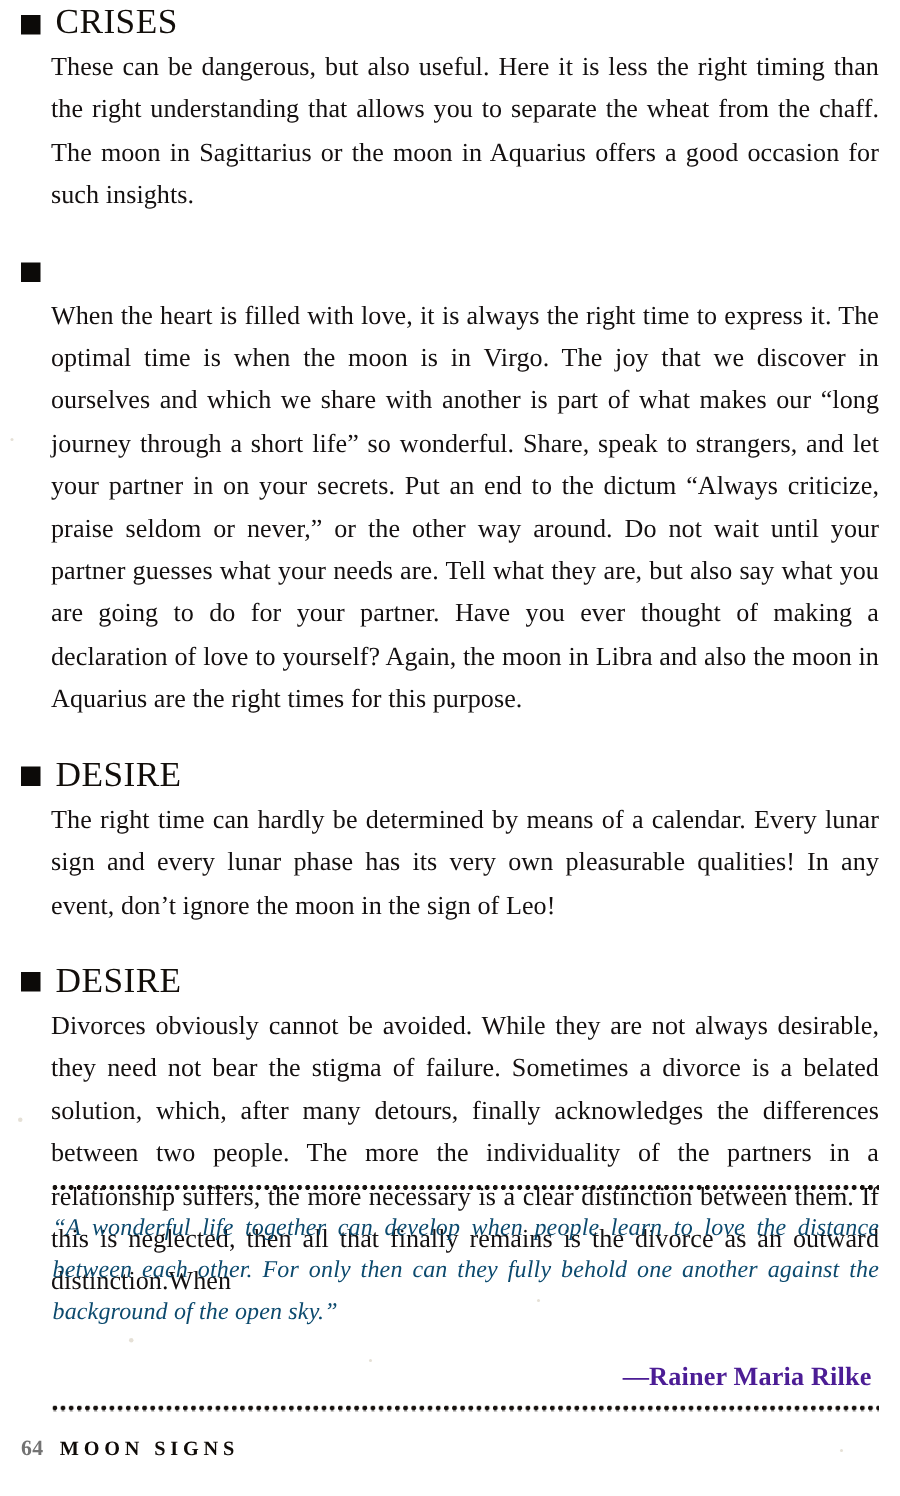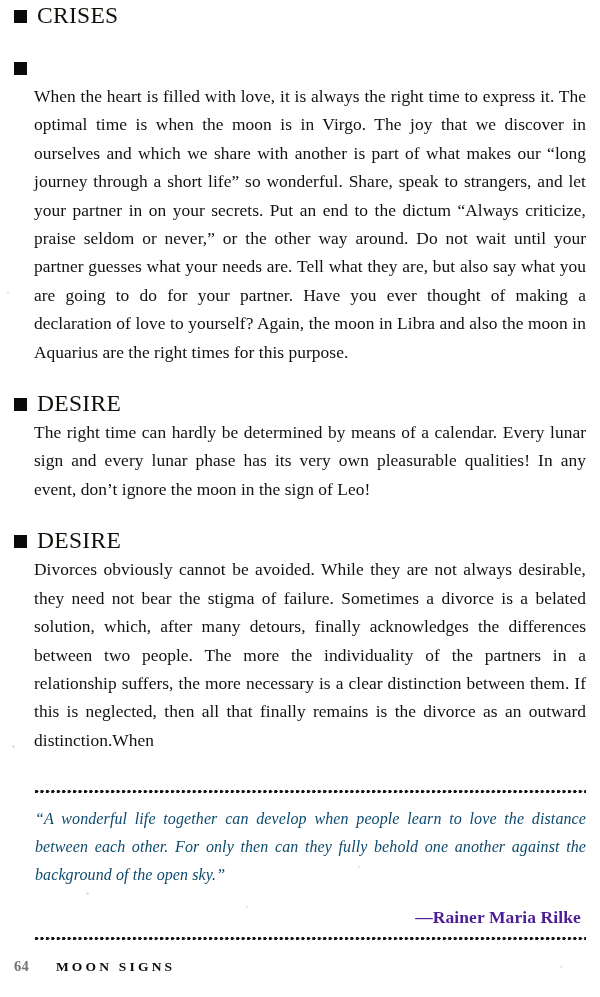--- a/index.html
+++ b/index.html
@@ -129,21 +129,20 @@
     color: #737373;
     margin-right: 11px;
     letter-spacing: 0.2px;
   }
   .running-title {
     font-family: "Liberation Serif", "DejaVu Serif", serif;
     font-weight: bold;
     font-size: 13.5px;
     letter-spacing: 3.2px;
     color: #0f0b08;
-    margin-left: 16px;
   }
 
   
   .speck {
     position: absolute;
     background: #cfc6b4;
     border-radius: 50%;
     opacity: 0.55;
   }
 </style>
@@ -152,20 +151,21 @@
 
 <div class="page">
 
   <div class="content">
 
     <div class="section">
       <div class="section-head">
         <span class="bullet-square"></span>
         <span class="section-title">CRISES</span>
       </div>
+      <p class="body-text">These can be dangerous, but also useful. Here it is less the right timing than the right understanding that allows you to separate the wheat from the chaff. The moon in Sagittarius or the moon in Aquarius offers a good occasion for such insights.</p>
     </div>
 
     <div class="gap-after-para"></div>
 
     <div class="section">
       <div class="section-head">
         <span class="bullet-square"></span>
       </div>
       <p class="body-text">When the heart is filled with love, it is always the right time to express it. The optimal time is when the moon is in Virgo. The joy that we discover in ourselves and which we share with another is part of what makes our “long journey through a short life” so wonderful. Share, speak to strangers, and let your partner in on your secrets. Put an end to the dictum “Always criticize, praise seldom or never,” or the other way around. Do not wait until your partner guesses what your needs are. Tell what they are, but also say what you are going to do for your partner. Have you ever thought of making a declaration of love to yourself? Again, the moon in Libra and also the moon in Aquarius are the right times for this purpose.</p>
     </div>

